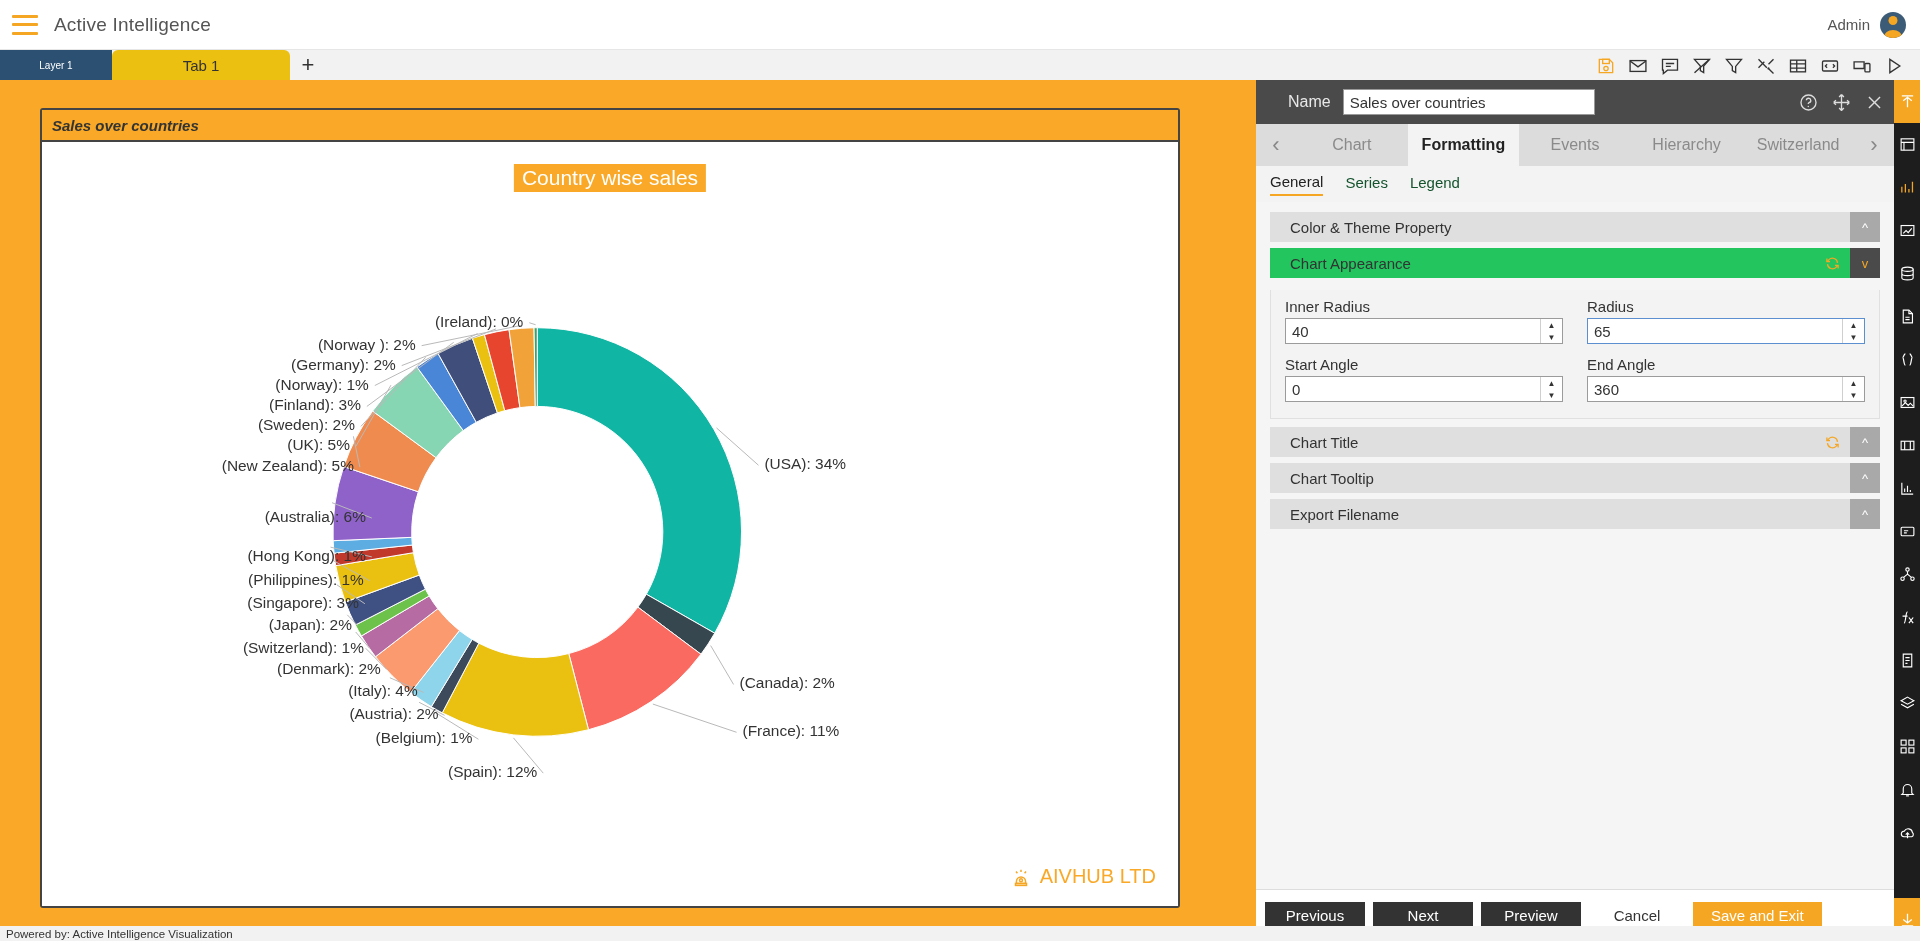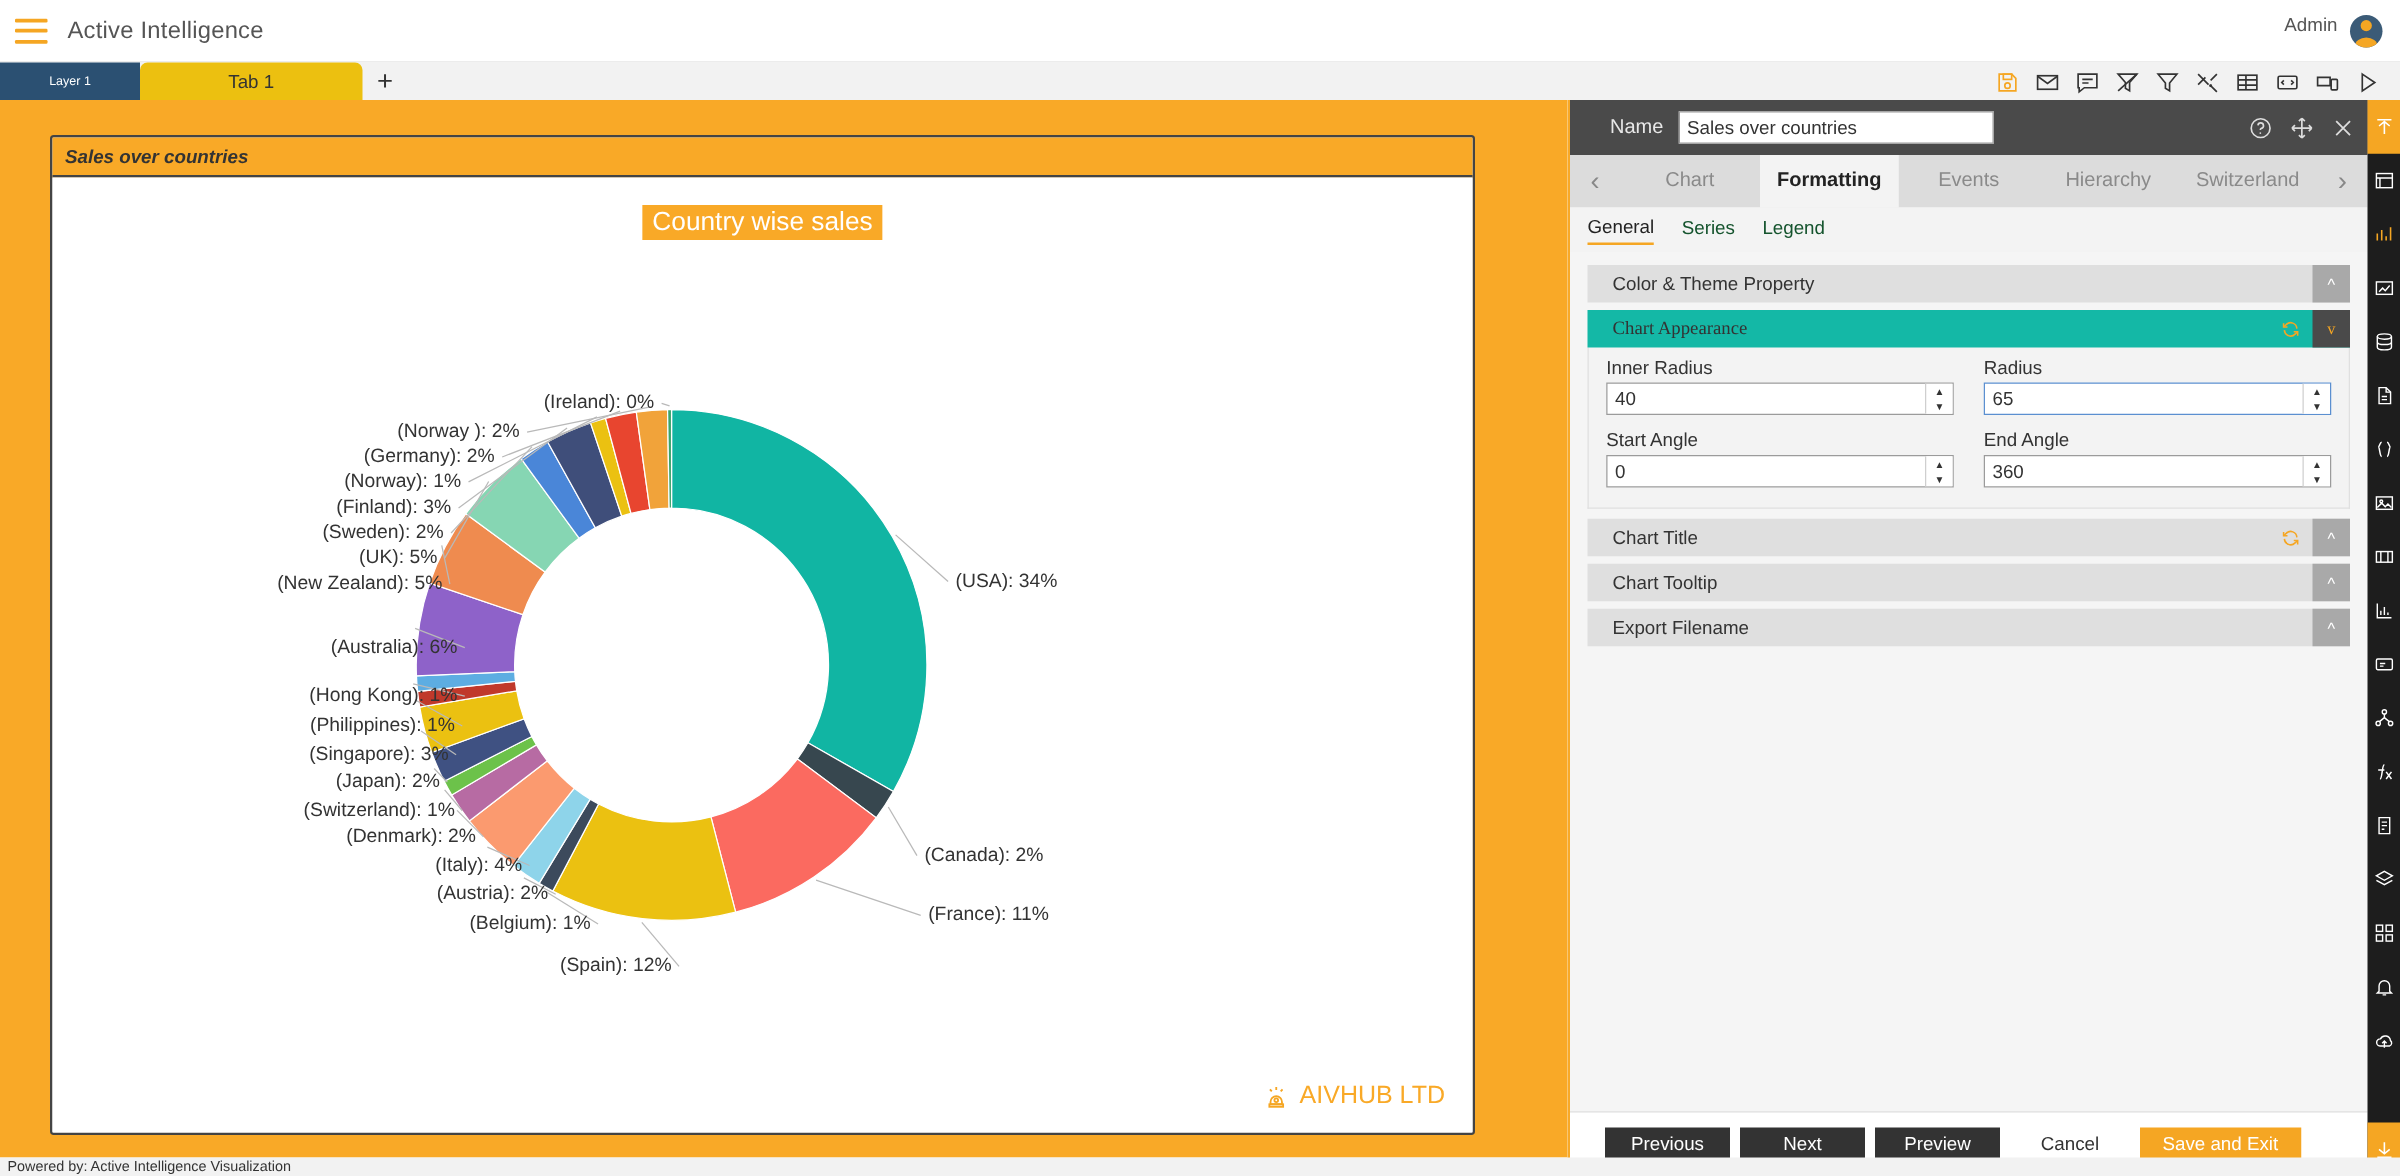--- a/index.html
+++ b/index.html
@@ -14,21 +14,21 @@
   
   .topbar {
     position: absolute; left: 0; top: 0; width: 1920px; height: 50px;
     background: #fff; display: flex; align-items: center;
     border-bottom: 1px solid #e6e6e6;
   }
   .hamburger { margin-left: 12px; width: 26px; height: 20px;
     display: flex; flex-direction: column; justify-content: space-between; cursor: pointer; }
   .hamburger span { display: block; height: 3px; background: #f5a623; border-radius: 1px; }
   .app-title { margin-left: 16px; font-size: 19px; color: #555; letter-spacing: .2px; }
-  .topbar-right { margin-left: auto; display: flex; gap: 10px; margin-right: 14px; }
+  .topbar-right { margin-left: auto; display: flex; align-items: center; gap: 10px; margin-right: 14px; }
   .admin-label { font-size: 15px; color: #555; }
   .avatar { width: 26px; height: 26px; border-radius: 50%;
     background: #3b5b77; position: relative; overflow: hidden; }
   .avatar::after { content: ""; position: absolute; left: 50%; top: 4px;
     transform: translateX(-50%); width: 9px; height: 9px; border-radius: 50%; background: #f5a623; }
   .avatar::before { content: ""; position: absolute; left: 50%; bottom: -6px;
     transform: translateX(-50%); width: 18px; height: 14px; border-radius: 50% 50% 0 0; background: #f5a623; }
 
   
   .tabstrip {
@@ -116,41 +116,41 @@
   }
   .acc .acc-title { flex: 1; }
   .acc-refresh { color: #f5a623; margin-right: 10px; display: flex; align-items: center; }
   .acc-refresh svg { width: 15px; height: 15px; }
   .acc-toggle {
     width: 30px; height: 30px; background: #a9a9a9; color: #fff;
     display: flex; align-items: center; justify-content: center;
     font-size: 13px; cursor: pointer;
   }
   .acc-toggle.dark { background: #4a4a4a; color: #f5a623; }
-  .acc-open { background: #14b8a6; margin-bottom: 0; font-family: Liberation Serif, serif; }
+  .acc-open { background: #22c55e; margin-bottom: 12px; }
   .acc-panel {
     background: #f3f3f3; border: 1px solid #e0e0e0; border-top: none;
     padding: 8px 14px 16px 14px; margin-bottom: 8px;
   }
   .field-grid { display: grid; grid-template-columns: 1fr 1fr; gap: 6px 24px; }
   .field-label { font-size: 15px; color: #333; margin-bottom: 3px; }
   .spin { display: flex; height: 26px; border: 1px solid #9b9b9b; background: #fff; }
   .spin.focus { border-color: #5b8fd0; }
   .spin input {
     flex: 1; border: none; outline: none; font-size: 15px; color: #333;
     padding: 0 6px; font-family: "Liberation Sans", sans-serif; background: transparent;
   }
   .spin-btns { width: 22px; border-left: 1px solid #cfcfcf; display: flex;
     flex-direction: column; background: #fff; }
   .spin-btns div { flex: 1; display: flex; align-items: center; justify-content: center;
     font-size: 8px; color: #333; cursor: pointer; }
 
   .panel-footer {
     height: 52px; background: #fff; border-top: 1px solid #ddd;
-    display: flex; align-items: center; gap: 8px; padding: 0 28px;
+    display: flex; align-items: center; gap: 8px; padding: 0 9px;
   }
   .btn { height: 28px; padding: 0 18px; font-size: 15px; border: none; cursor: pointer;
     font-family: "Liberation Sans", sans-serif; display: flex; align-items: center; justify-content: center; }
   .btn-dark { background: #333; color: #fff; min-width: 100px; }
   .btn-plain { background: #fff; color: #333; min-width: 96px; }
   .btn-accent { background: #f5a623; color: #fff; min-width: 110px; }
 
   
   .rail {
     position: absolute; left: 1894px; top: 80px; width: 26px; height: 861px;

